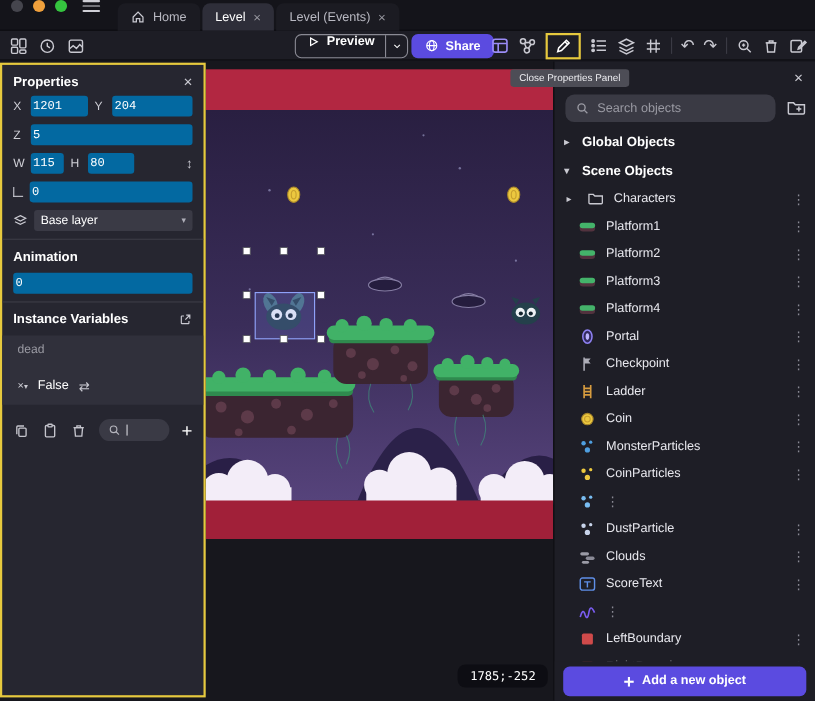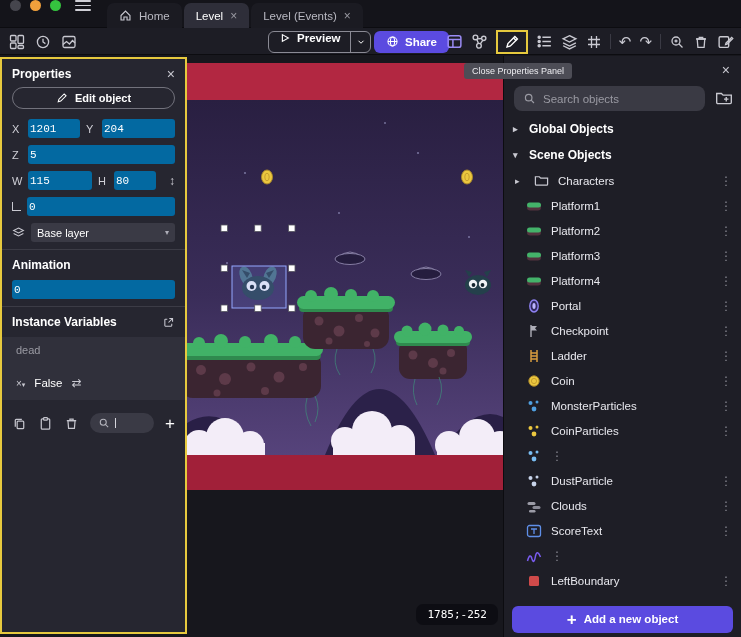--- a/index.html
+++ b/index.html
@@ -405,42 +405,34 @@
     </g>
   </svg>
   <div class="coords">1785;-252</div>
 </div>
 
 <aside class="props">
   <div class="p-head">
     <span class="p-title">Properties</span>
     <span class="p-close">×</span>
   </div>
-  <button class="p-editbtn">
-    <span class="icn">
-      <svg width="12" height="12" viewBox="0 0 16 16" fill="none" stroke="#fff" stroke-width="1.4">
-          <path d="M3 13l.9-3.4 7-7L13.4 5l-7 7L3 13z"></path>
-        </svg>
-    </span>
-    <span>Edit object</span>
-  </button>
 
   <div class="p-row">
     <span class="p-lb">X</span>
     <input class="p-in" style="width: 52px;" value="1201">
     <span class="p-lb">Y</span>
     <input class="p-in f1" value="204" style="">
   </div>
   <div class="p-row">
     <span class="p-lb">Z</span>
     <input class="p-in f1" value="5" style="">
   </div>
   <div class="p-row">
     <span class="p-lb">W</span>
-    <input class="p-in" style="width: 64px;" value="115">
+    <input class="p-in" style="width: 30px;" value="115">
     <span class="p-lb">H</span>
     <input class="p-in" style="width: 42px;" value="80">
     <span class="sp"></span>
     <span class="linkwh">↕</span>
   </div>
   <div class="p-row">
     <span class="angle-icn"></span>
     <input class="p-in f1" value="0" style="">
   </div>
   <div class="p-row">

